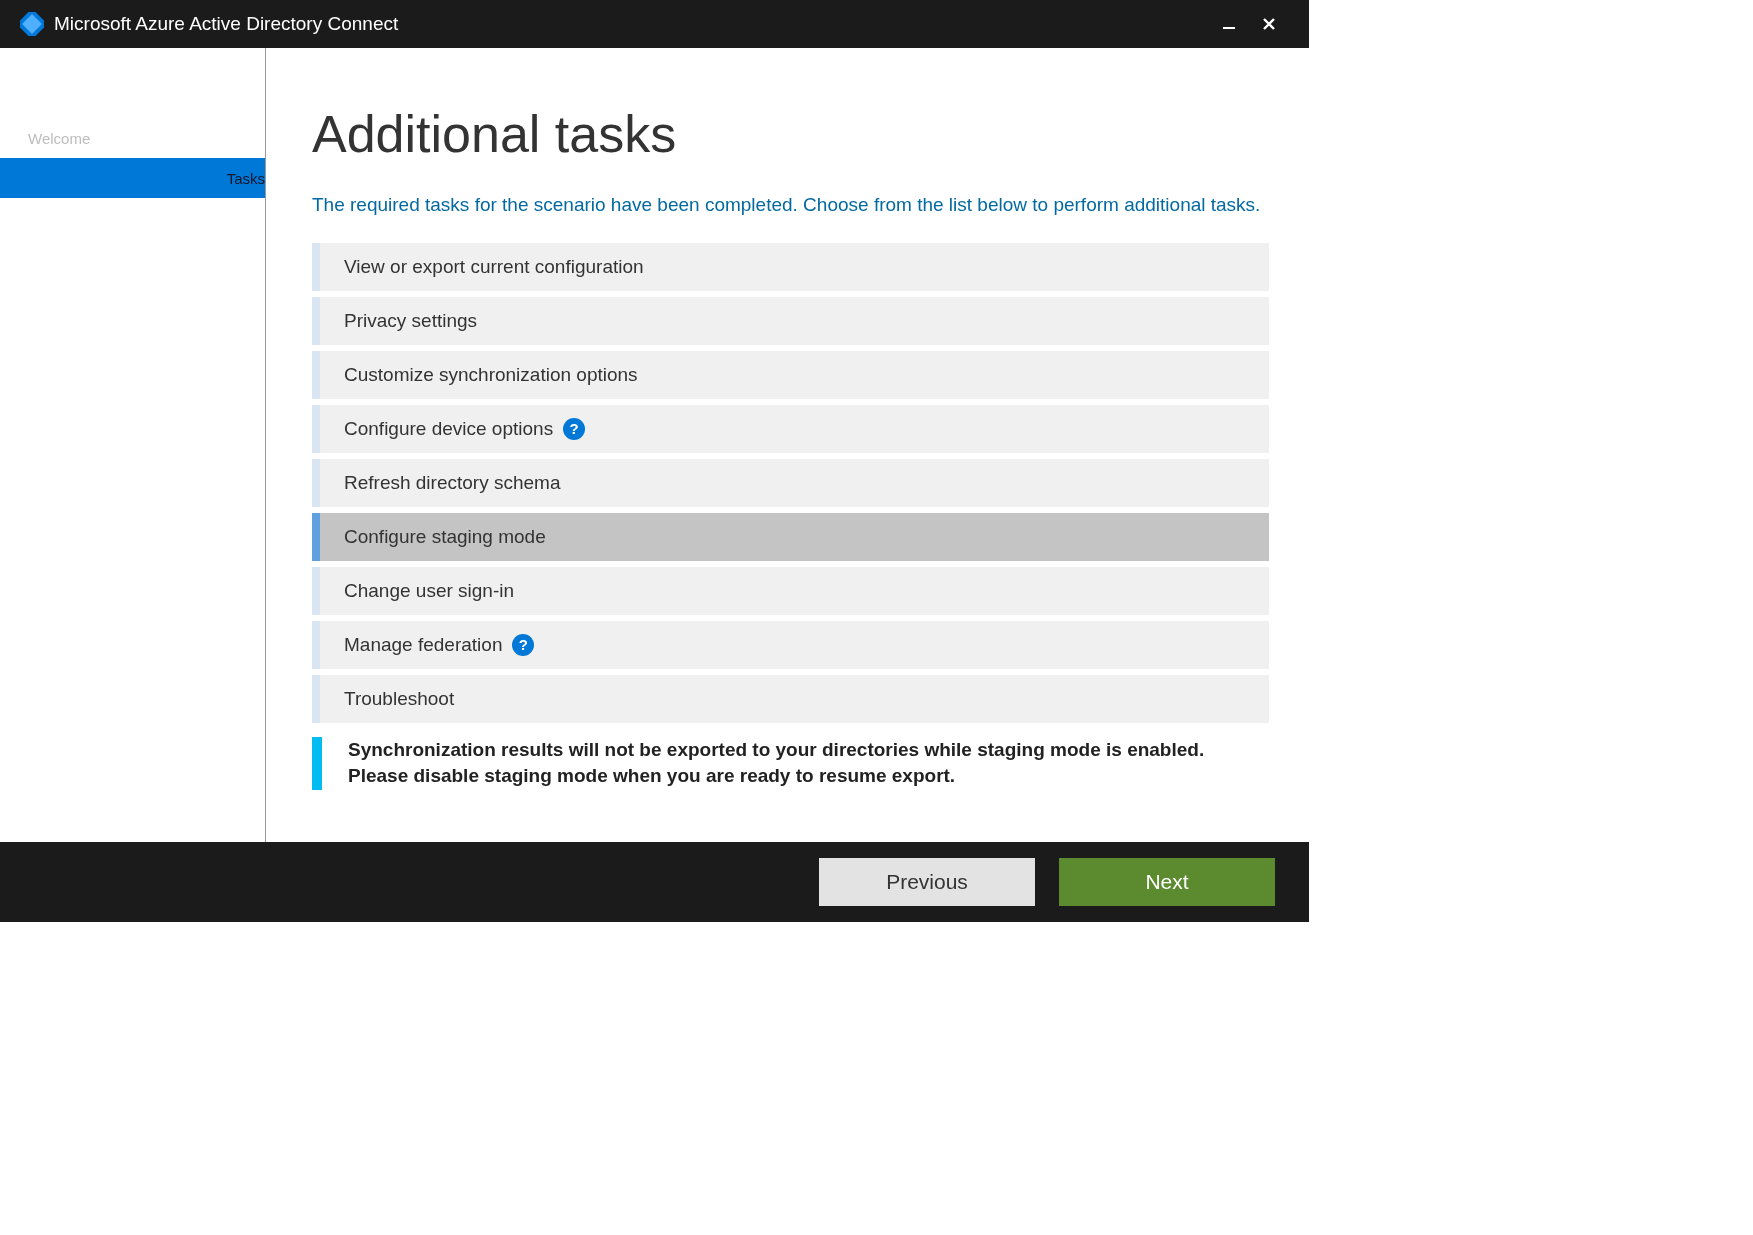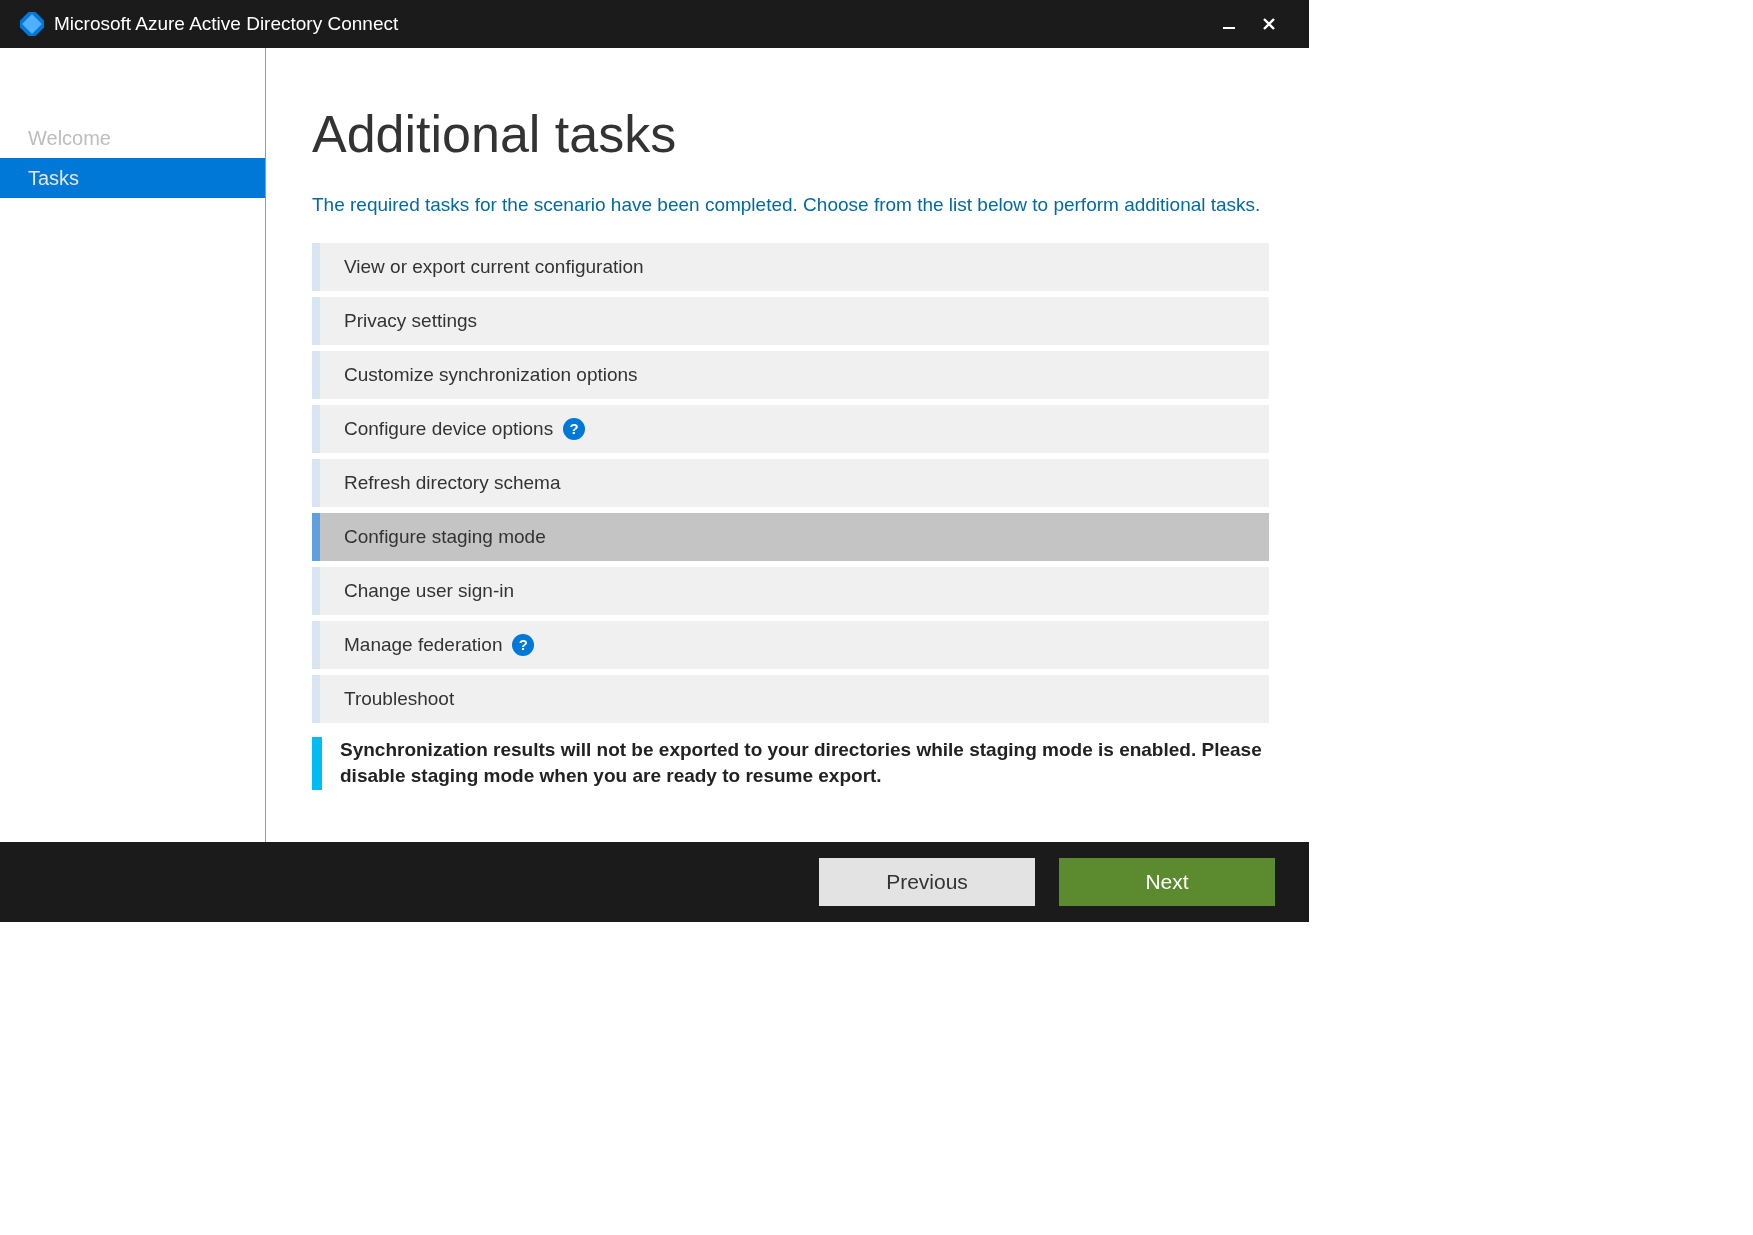--- a/index.html
+++ b/index.html
@@ -53,27 +53,28 @@
       width: 266px;
       border-right: 1px solid #999;
       padding-top: 70px;
       flex-shrink: 0;
     }
     .sidebar .nav-item {
       height: 40px;
       display: flex;
       align-items: center;
       padding-left: 28px;
-      font-size: 20px;
+      font-size: 15px;
       color: #bdbdbd;
       cursor: default;
     }
     .sidebar .nav-item.active {
       background: #0078d7;
-      color: #e5e5e5;
+      color: #0f172a;
+      justify-content: flex-end;
     }
     .main {
       flex: 1;
       padding: 56px 40px 20px 46px;
       display: flex;
       flex-direction: column;
     }
     .main h1 {
       font-size: 52px;
       font-weight: 300;
@@ -127,20 +128,21 @@
       background: #0078d7;
       color: #fff;
       align-items: center;
       justify-content: center;
       font-weight: 700;
       font-size: 15px;
     }
     .notice {
       margin-top: 14px;
       display: flex;
+      gap: 8px;
     }
     .notice .bar {
       width: 10px;
       background: #00bcf2;
       flex-shrink: 0;
     }
     .notice .text {
       padding-left: 18px;
       font-size: 19px;
       font-weight: 700;

